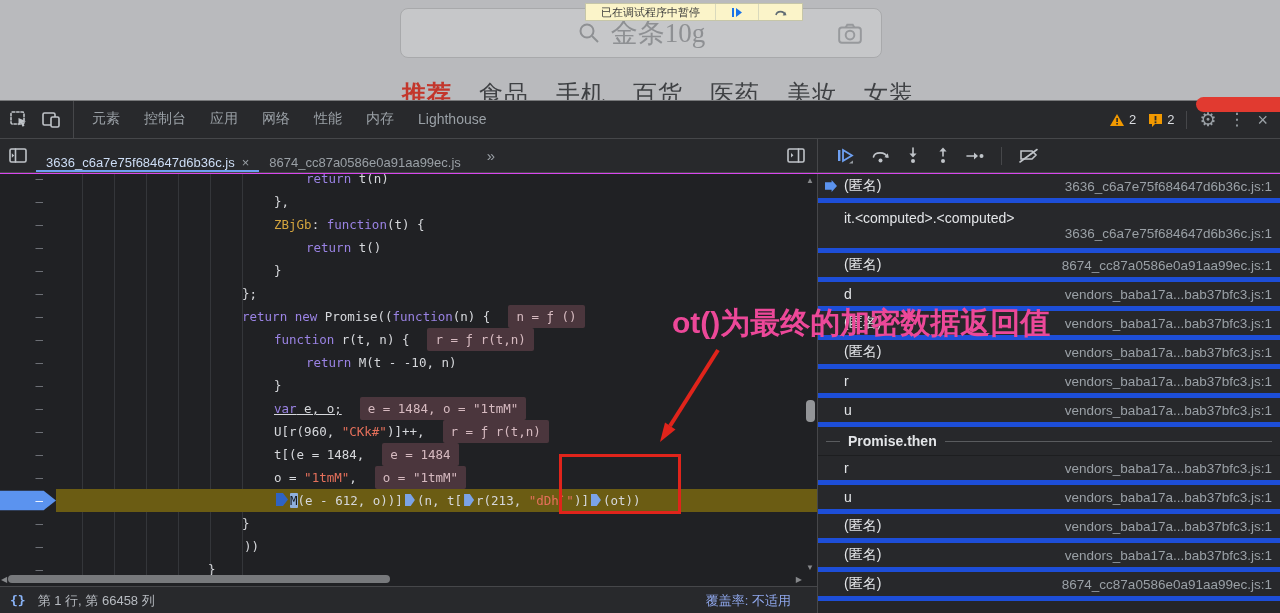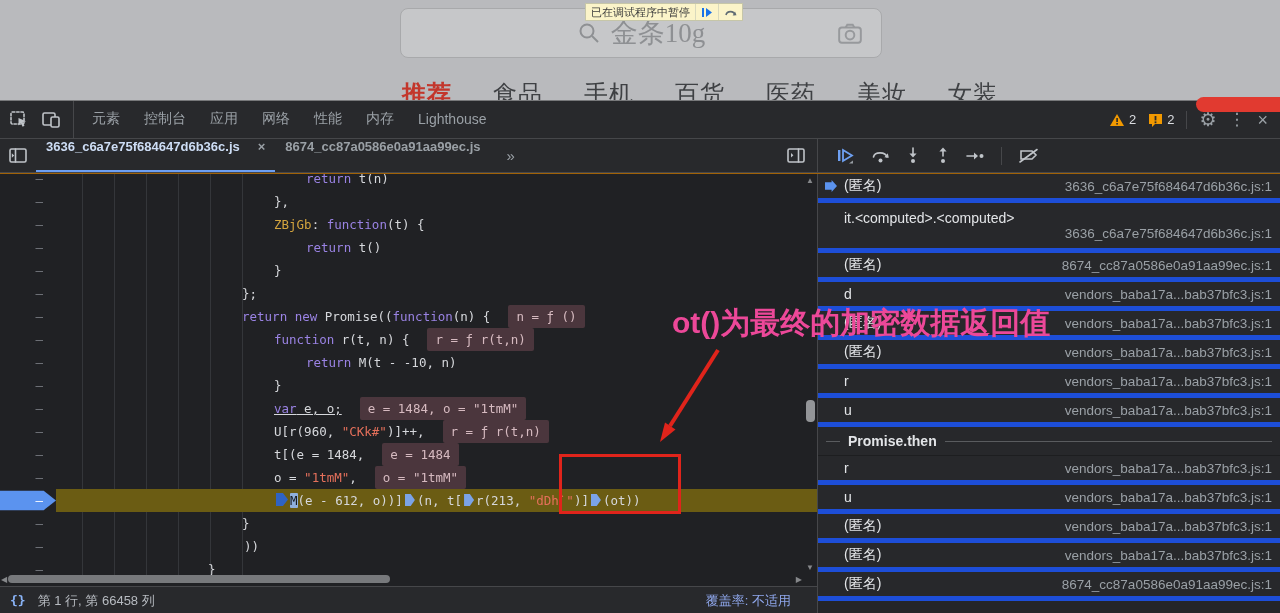--- a/index.html
+++ b/index.html
@@ -6,43 +6,43 @@
   html,body { width:1280px; height:613px; background:#202124; font-family:"Liberation Sans", sans-serif; overflow:hidden; }
   .screen { position:relative; width:1280px; height:613px; overflow:hidden; background:#202124; }
 
   
   .page-strip { position:absolute; left:0; top:0; width:1280px; height:100px; background:#b9babd; }
   .search-box { position:absolute; left:400px; top:8px; width:482px; height:50px; background:#c6c7c9; border:1px solid #a8a9ab; border-radius:8px; display:flex; align-items:center; justify-content:center; gap:10px; }
   .search-text { font-size:27px; color:#8e9093;font-family:Liberation Serif, serif; }
   .search-mag { width:24px; height:24px; }
   .cam { position:absolute; right:18px; top:12px; width:26px; height:26px; }
   .paused-toast { position:absolute; left:585px; top:3px; height:18px; display:flex; align-items:center; background:#fbf4c9; border:1px solid #c6c6a8; font-size:11px; color:#3c3c3c; }
-  .paused-toast .seg { padding:0 5px; display:flex; align-items:center; height:100%; }
+  .paused-toast .seg { padding:0 15px; display:flex; align-items:center; height:100%; }
   .paused-toast .seg + .seg { border-left:1px solid #d9d9bd; }
-  .page-nav { position:absolute; left:402px; top:78px; display:flex; gap:41px; font-size:24px; color:#3f4144; white-space:nowrap; }
+  .page-nav { position:absolute; left:402px; top:78px; display:flex; gap:27px; font-size:24px; color:#3f4144; white-space:nowrap; }
   .page-nav .ptab { letter-spacing:1px; }
   .page-nav .ptab.hot { color:#c3362b; font-weight:bold; }
   .red-banner { position:absolute; right:0; top:97px; width:84px; height:15px; background:#e13a30; border-radius:8px 0 0 8px; z-index:6; }
 
   
-  .devtools { position:absolute; left:0; top:100px; width:1280px; height:513px; background:#a16207; border-top:1px solid #77787a; }
+  .devtools { position:absolute; left:0; top:100px; width:1280px; height:513px; background:#d946ef; border-top:1px solid #77787a; }
   .main-tabbar { height:38px; background:#28292c; border-bottom:1px solid #46474a; display:flex; align-items:stretch; color:#9aa0a6; font-size:14px; }
   .mt-icons { display:flex; align-items:center; gap:14px; padding:0 12px 0 10px; border-right:1px solid #46474a; }
   .main-tabs { display:flex; align-items:stretch; margin-left:6px; }
   .mtab { display:flex; align-items:center; padding:0 12px; cursor:default; border-bottom:2px solid transparent; }
   .mtab.active { color:#8ab4f8; border-bottom-color:#8ab4f8; }
   .mt-right { margin-left:auto; display:flex; align-items:center; gap:12px; padding-right:12px; }
   .count { display:flex; align-items:center; gap:4px; color:#dadce0; font-size:13px; }
   .vdiv { width:1px; height:18px; background:#46474a; }
   .glyph-btn { color:#9aa0a6; font-size:17px; line-height:1; }
 
   .second-row { height:34px; display:flex; background:#28292c; border-bottom:1px solid #46474a; }
   .file-tabs-zone { width:818px; display:flex; align-items:stretch; border-right:1px solid #46474a; position:relative; }
   .nav-toggle { width:36px; display:flex; align-items:center; justify-content:center; }
-  .ftab { display:flex; align-items:flex-start; gap:18px; padding:0 10px; font-size:13px; color:#9aa0a6; border-bottom:2px solid transparent; white-space:nowrap;font-weight:bold; }
+  .ftab { display:flex; align-items:flex-end; gap:7px; padding:0 10px; font-size:13px; color:#9aa0a6; border-bottom:2px solid transparent; white-space:nowrap; }
   .ftab.active { color:#cdddf5; border-bottom-color:#6d9ff2; }
   .ftab .x { color:#9aa0a6; font-size:13px; }
   .more-tabs { display:flex; align-items:center; padding:0 16px; color:#9aa0a6; font-size:15px; letter-spacing:-2px; }
   .pane-toggle { margin-left:auto; display:flex; align-items:center; padding-right:12px; }
   .debug-toolbar { flex:1; display:flex; align-items:center; gap:16px; padding-left:18px; }
 
   .dt-body { position:absolute; left:0; top:73px; width:1280px; height:440px; display:flex; }
   .editor-col { width:818px; display:flex; flex-direction:column; border-right:1px solid #46474a; }
   .editor { position:relative; flex:1; background:#202124; overflow:hidden; }
   .guide { position:absolute; top:0; bottom:10px; width:1px; background:#34363a; }

